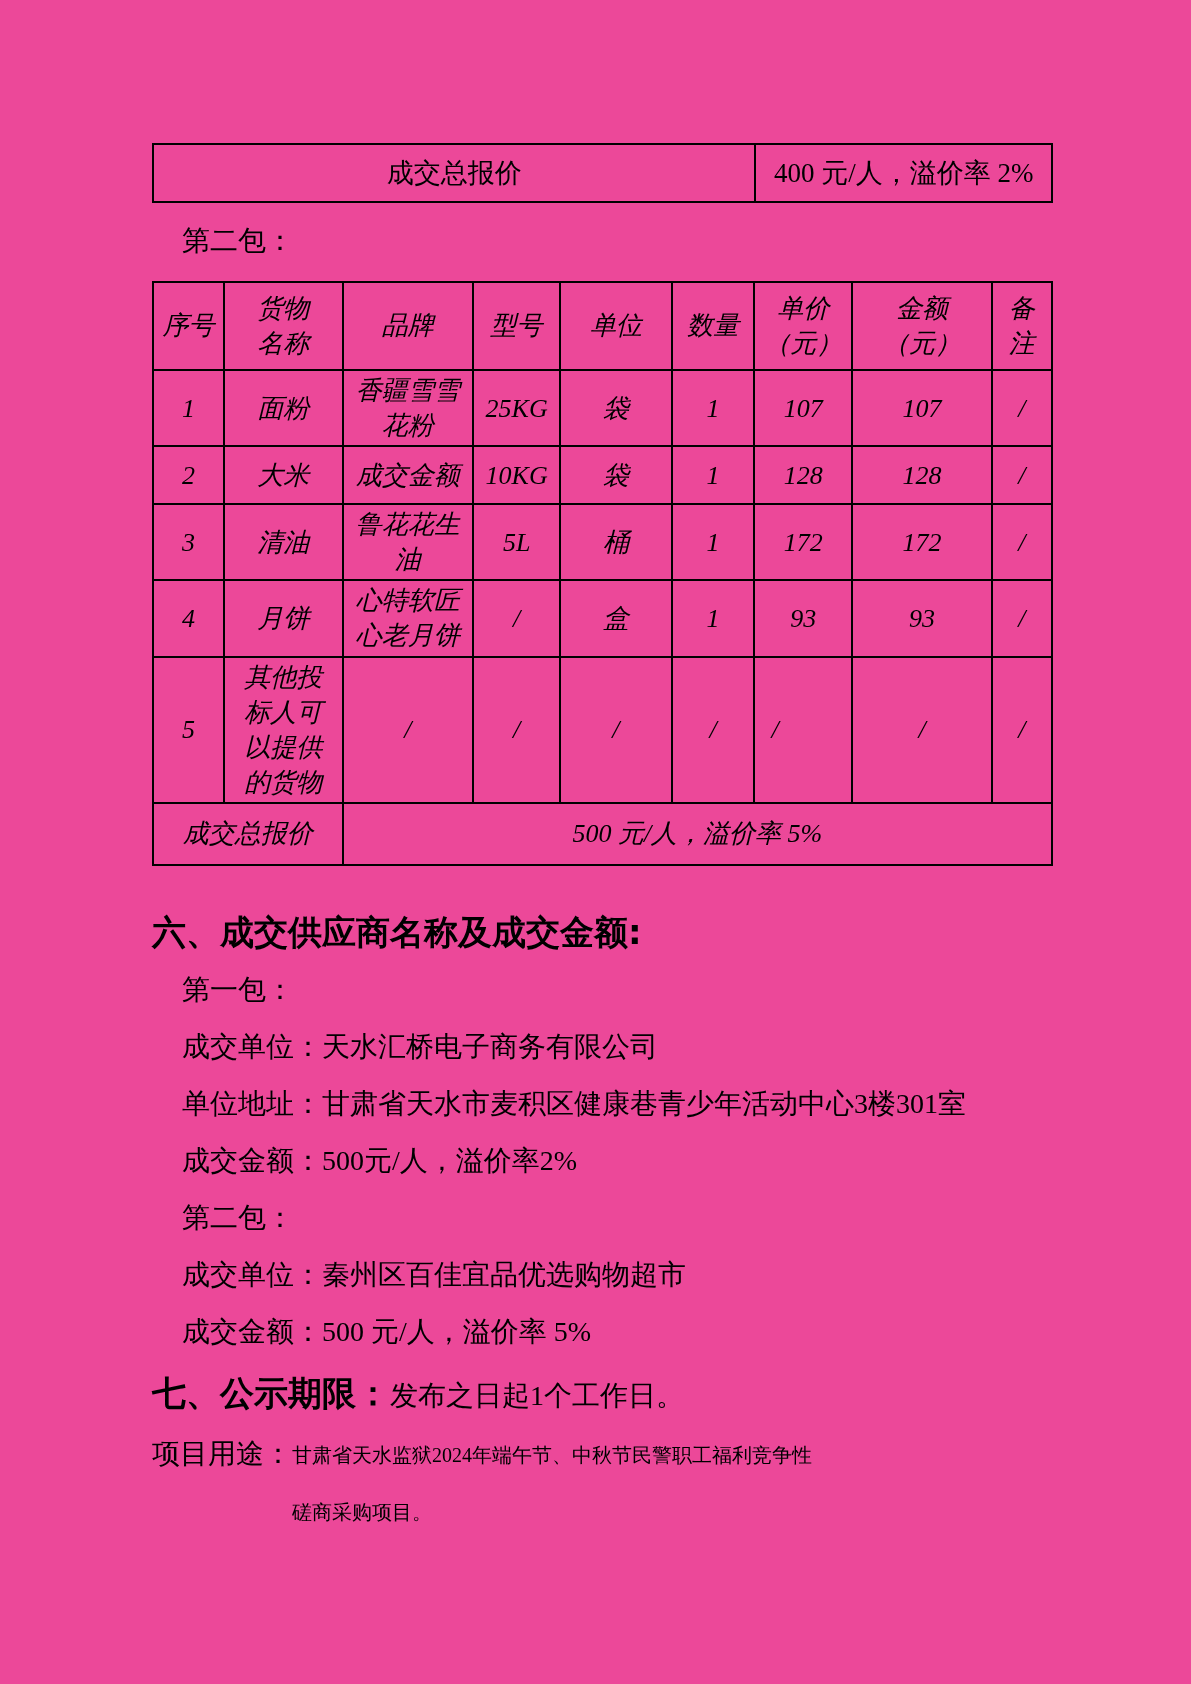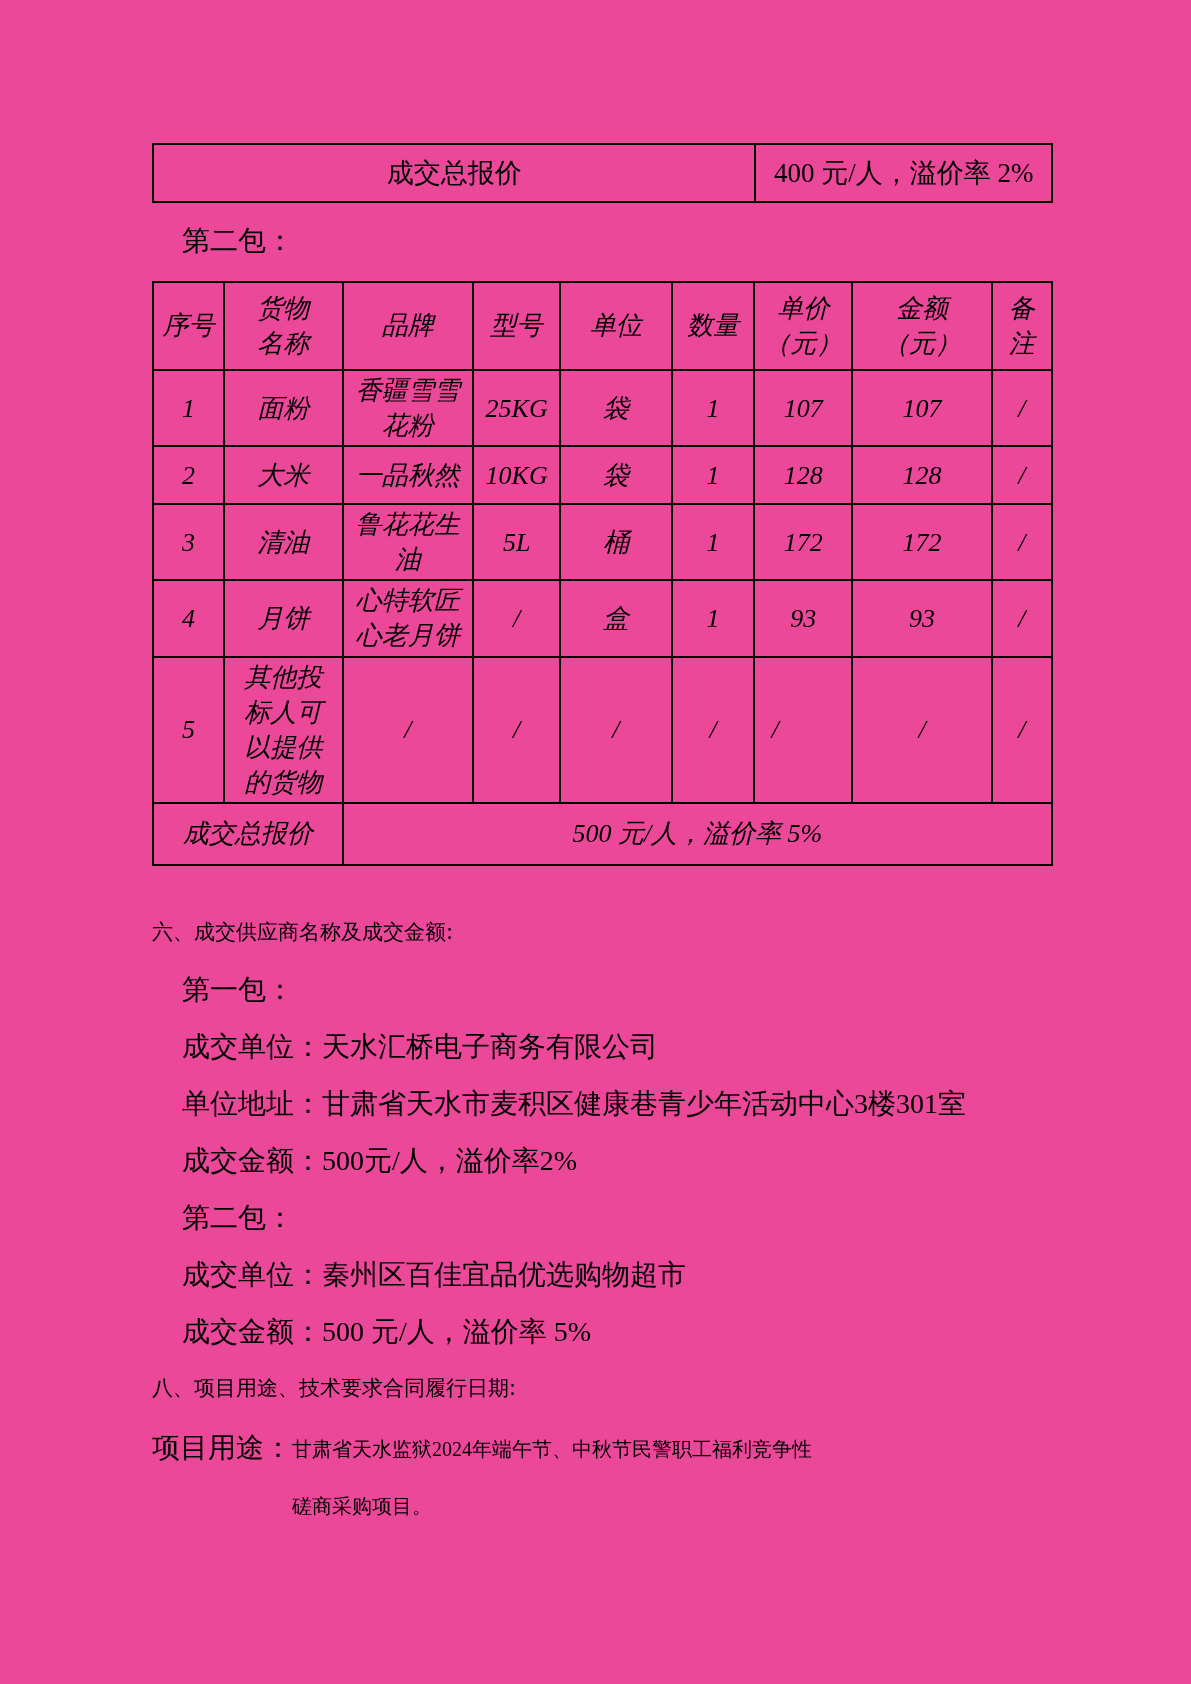--- a/index.html
+++ b/index.html
@@ -26,22 +26,22 @@
     overflow:hidden;
   }
   .t1 td{font-size:27px;height:58px;}
   .goods{margin-top:14px;font-style:italic;}
   .cell-left{text-align:left;padding-left:16px;}
   .pkg-label{
     font-size:28px;line-height:52px;margin-left:30px;margin-top:12px;
   }
   .heading{
     font-family:"DejaVu Sans","Liberation Sans",sans-serif;
-    font-weight:normal;
-    font-size:21px;line-height:57px;
+    font-weight:bold;
+    font-size:34px;line-height:57px;
   }
   .s6-heading{margin-top:38px;}
   .line{font-size:28px;line-height:57px;margin-left:30px;}
   .s7{margin-top:6px;display:flex;align-items:baseline;}
   .s7 .heading{line-height:55px;}
   .s7-text{font-size:28px;line-height:55px;}
   .usage{display:flex;margin-top:4px;}
   .usage-label{font-size:28px;line-height:57px;flex:0 0 auto;font-family:Liberation Mono, monospace;}
   .usage-text{font-size:20px;line-height:57px;white-space:pre-line;}
 </style>
@@ -100,21 +100,21 @@
       <td>25KG</td>
       <td>袋</td>
       <td>1</td>
       <td>107</td>
       <td>107</td>
       <td>/</td>
     </tr>
     <tr style="height:58px">
       <td>2</td>
       <td>大米</td>
-      <td>一品秋然</td>
+      <td>成交金额</td>
       <td>10KG</td>
       <td>袋</td>
       <td>1</td>
       <td>128</td>
       <td>128</td>
       <td>/</td>
     </tr>
     <tr style="height:68px">
       <td>3</td>
       <td>清油</td>
@@ -162,21 +162,24 @@
 
   <div class="heading s6-heading">六、成交供应商名称及成交金额:</div>
   <div class="line">第一包：</div>
   <div class="line">成交单位：天水汇桥电子商务有限公司</div>
   <div class="line">单位地址：甘肃省天水市麦积区健康巷青少年活动中心3楼301室</div>
   <div class="line">成交金额：500元/人，溢价率2%</div>
   <div class="line">第二包：</div>
   <div class="line">成交单位：秦州区百佳宜品优选购物超市</div>
   <div class="line">成交金额：500 元/人，溢价率 5%</div>
 
+  <div class="s7">
+    <span class="heading">七、公示期限：</span>
+    <span class="s7-text">发布之日起1个工作日。</span>
+  </div>
 
-  <div class="heading">八、项目用途、技术要求合同履行日期:</div>
   <div class="usage">
     <span class="usage-label">项目用途：</span>
     <span class="usage-text">甘肃省天水监狱2024年端午节、中秋节民警职工福利竞争性
 磋商采购项目。</span>
   </div>
 
 </div>
 
 </body></html>

